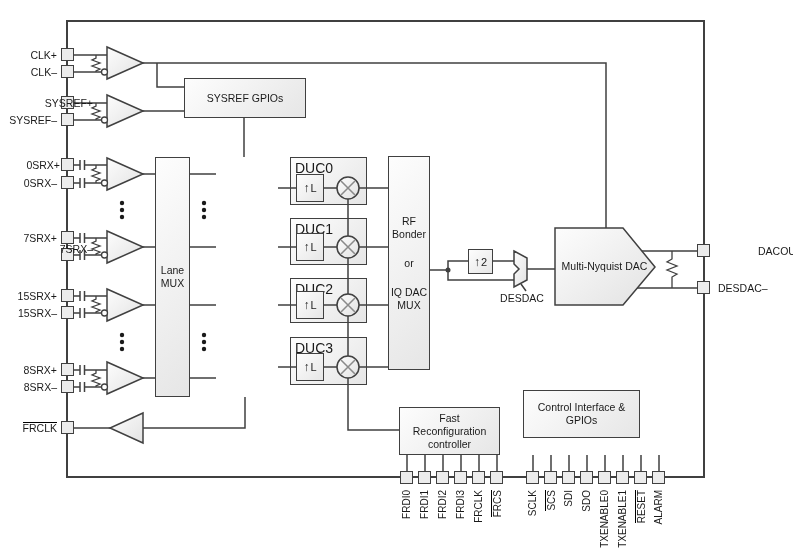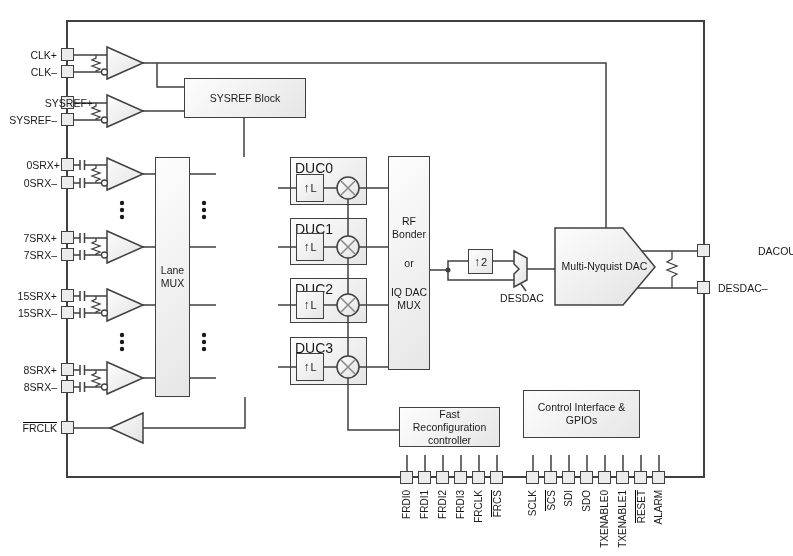--- a/index.html
+++ b/index.html
@@ -24,21 +24,21 @@
   .interp .arr{font-weight:bold;font-size:12px;}
   .duclbl{position:absolute;z-index:3;font-size:14px;}
   .rfgap{height:16px;}
 </style>
 </head>
 <body>
 
 <div id="canvas">
 
   <div class="box" style="left:184px;top:78px;width:122px;height:40px;">
-    <span>SYSREF Block</span>
+    <span>SYSREF GPIOs</span>
   </div>
 
   <div class="box" style="left:155px;top:157px;width:35px;height:240px;">
     <span>Lane</span>
     <span>MUX</span>
   </div>
 
 
   <div class="box" style="left:290px;top:157px;width:77px;height:48px;"></div>
   <div class="box" style="left:290px;top:218px;width:77px;height:47px;"></div>
@@ -48,21 +48,21 @@
   <div class="box" style="left:388px;top:156px;width:42px;height:214px;">
     <span>RF</span>
     <span>Bonder</span>
     <span class="rfgap"></span>
     <span>or</span>
     <span class="rfgap"></span>
     <span>IQ DAC</span>
     <span>MUX</span>
   </div>
 
-  <div class="box" style="left:399px;top:407px;width:101px;height:40px;">
+  <div class="box" style="left:399px;top:407px;width:101px;height:48px;">
     <span>Fast</span>
     <span>Reconfiguration</span>
     <span>controller</span>
   </div>
 
   <div class="box" style="left:523px;top:390px;width:117px;height:48px;">
     <span>Control Interface &amp; GPIOs</span>
   </div>
 
   <svg class="layer" width="793" height="556" viewBox="0 0 793 556">
@@ -241,21 +241,21 @@
   <div class="pin" style="left:634px;top:471px;"></div>
   <div class="pin" style="left:652px;top:471px;"></div>
 
   <div class="lbl pl" style="left:0;top:49px;"><span>CLK+</span></div>
   <div class="lbl pl" style="left:0;top:66px;"><span>CLK–</span></div>
   <div class="lbl pl" style="left:0;top:97px;margin-left:36px;"><span>SYSREF+</span></div>
   <div class="lbl pl" style="left:0;top:114px;"><span>SYSREF–</span></div>
   <div class="lbl pl" style="left:3px;top:159px;"><span>0SRX+</span></div>
   <div class="lbl pl" style="left:0;top:177px;"><span>0SRX–</span></div>
   <div class="lbl pl" style="left:0;top:232px;"><span>7SRX+</span></div>
-  <div class="lbl pl" style="left:0;top:249px;"><span>7SRX–</span></div>
+  <div class="lbl pl" style="left:0;top:243px;padding-left:36px;"><span>7SRX–</span></div>
   <div class="lbl pl" style="left:0;top:290px;"><span>15SRX+</span></div>
   <div class="lbl pl" style="left:0;top:307px;"><span>15SRX–</span></div>
   <div class="lbl pl" style="left:0;top:364px;"><span>8SRX+</span></div>
   <div class="lbl pl" style="left:0;top:381px;"><span>8SRX–</span></div>
   <div class="lbl pl" style="left:0;top:422px;"><span class="ovl">FRCLK</span></div>
 
   <div class="lbl rl" style="left:718px;top:245px;margin-left:40px;"><span>DACOUTA+</span></div>
   <div class="lbl rl" style="left:718px;top:282px;"><span>DESDAC–</span></div>
 
   <div class="lbl bl" style="left:401px;top:552px;"><span>FRDI0</span></div>

